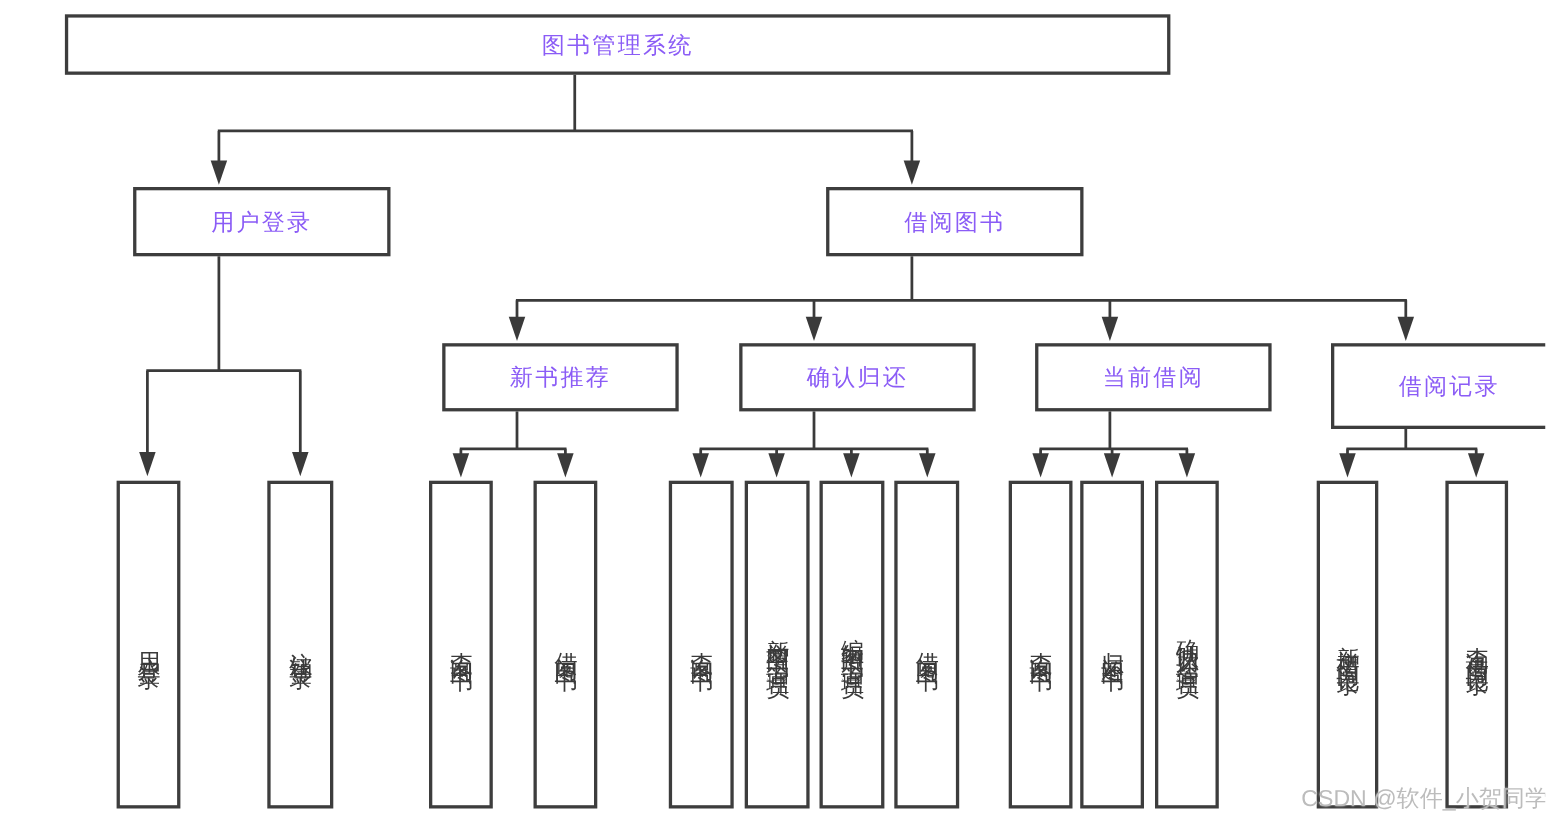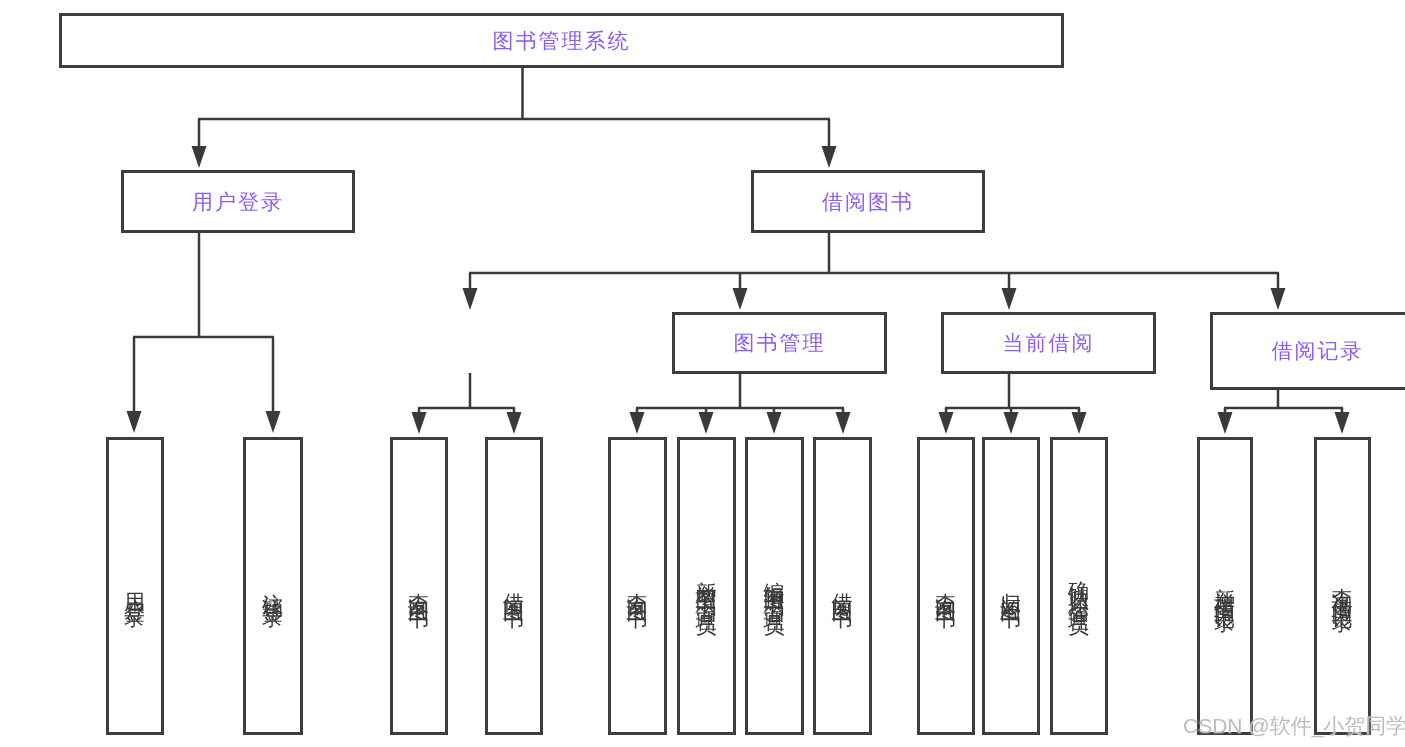--- a/index.html
+++ b/index.html
@@ -114,21 +114,22 @@
       <use href="#arw" x="1225" y="434"></use>
       <use href="#arw" x="1342" y="434"></use>
     </g>
   </svg>
 
   <div class="node" style="left:20px; top:13px; width:1005px; height:55px;">图书管理系统</div>
 
   <div class="node" style="left:82px; top:170px; width:234px; height:63px;">用户登录</div>
   <div class="node" style="left:712px; top:170px; width:234px; height:63px;">借阅图书</div>
 
-  <div class="node" style="left:633px; top:312px; width:215px; height:62px;">图书管理</div>
+  <div class="node" style="left:363px; top:312px; width:215px; height:62px;">新书推荐</div>
+  <div class="node" style="left:633px; top:312px; width:215px; height:62px;">确认归还</div>
   <div class="node" style="left:902px; top:312px; width:215px; height:62px;text-align:center;">当前借阅</div>
   <div class="node" style="left:1171px; top:312px; width:215px; height:78px;">借阅记录</div>
 
   <div class="leaf" style="left:106px; top:437px; width:58px; height:298px;">用户登录</div>
   <div class="leaf" style="left:243px; top:437px; width:60px; height:298px;">注销登录</div>
 
   <div class="leaf" style="left:390px; top:437px; width:58px; height:298px;">查询图书</div>
   <div class="leaf" style="left:485px; top:437px; width:58px; height:298px;">借阅图书</div>
 
   <div class="leaf" style="left:608px; top:437px; width:59px; height:298px;">查询图书</div>

